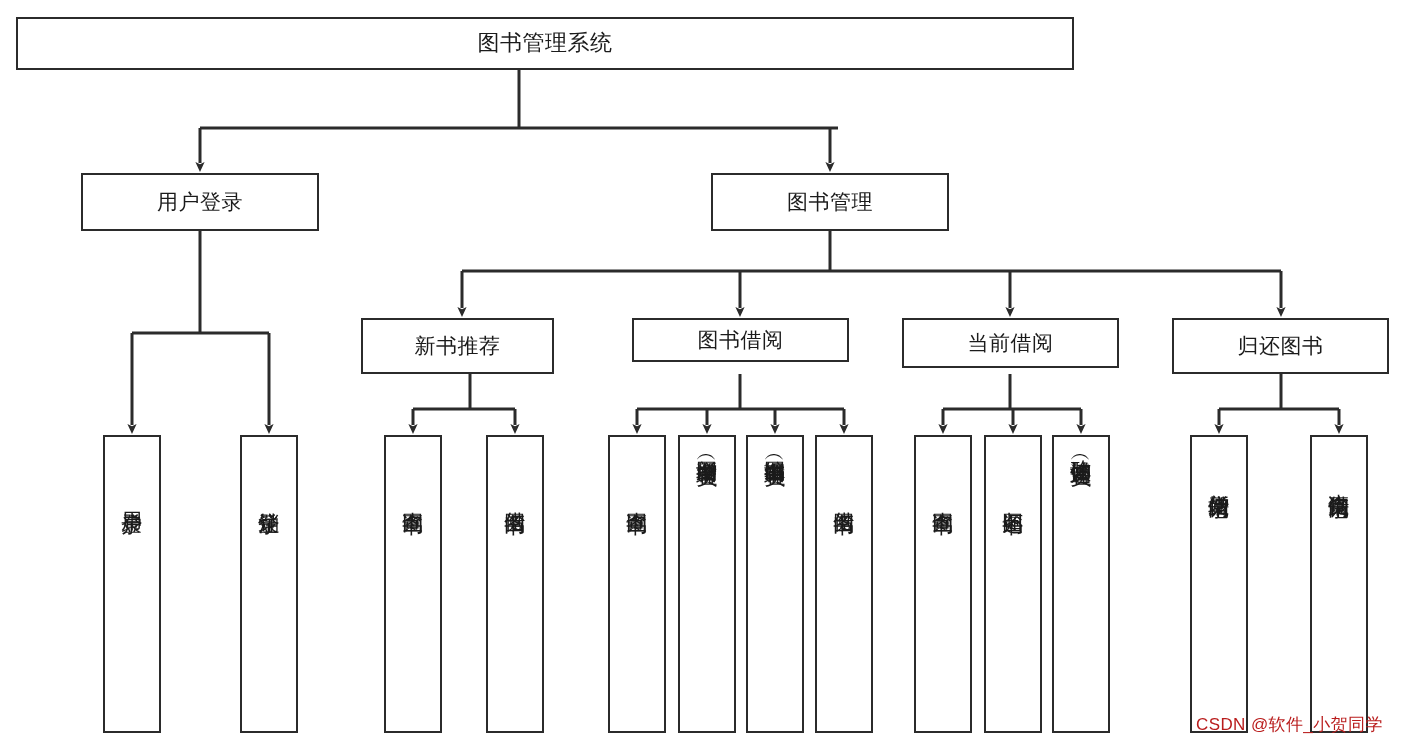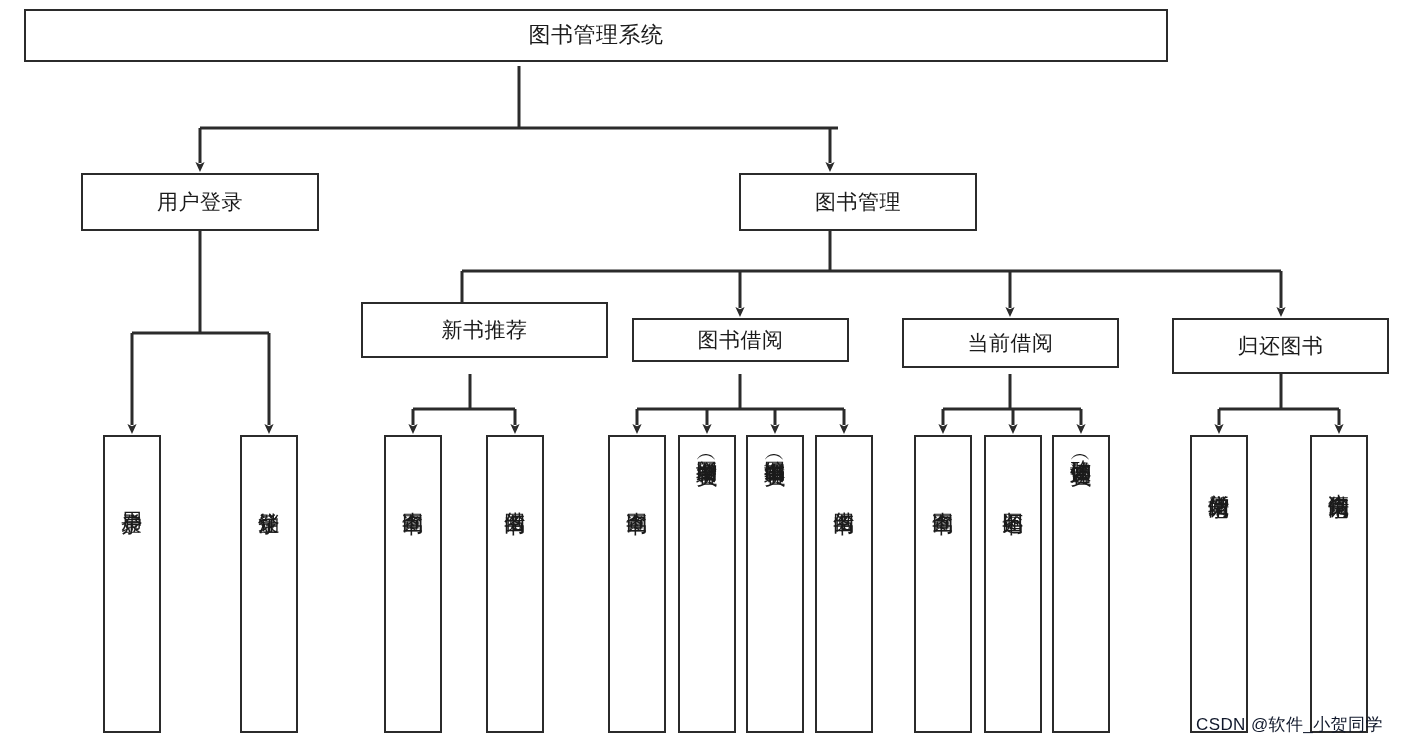--- a/index.html
+++ b/index.html
@@ -62,21 +62,21 @@
     max-height: 292px;
   }
   .node.leaf.center .lbl {
     margin-top: 52px;
   }
   .node.leaf.center2 .lbl {
     margin-top: 34px;
   }
   .watermark {
     position: absolute;
-    color: #0f172a;
+    color: #b91c1c;
     font-size: 17px;
     white-space: nowrap;
     letter-spacing: 0.4px;
   }
 </style>
 </head>
 <body>
 
 <div id="canvas">
 
@@ -123,32 +123,32 @@
       <path d="M1013,409 L1013,425" marker-end="url(#arw)"></path>
       <path d="M1081,409 L1081,425" marker-end="url(#arw)"></path>
 
       <path d="M1281,374 L1281,409"></path>
       <path d="M1219,409 L1339,409"></path>
       <path d="M1219,409 L1219,425" marker-end="url(#arw)"></path>
       <path d="M1339,409 L1339,425" marker-end="url(#arw)"></path>
     </g>
   </svg>
 
-  <div class="node horiz root" style="left:16px; top:9px; width:1144px; height:53px;margin-left:8px;">
+  <div class="node horiz root" style="left:16px; top:17px; width:1058px; height:53px;">
     <span class="lbl">图书管理系统</span>
   </div>
 
   <div class="node horiz" style="left:81px; top:173px; width:238px; height:58px;">
     <span class="lbl">用户登录</span>
   </div>
-  <div class="node horiz" style="left:711px; top:173px; width:238px; height:58px;margin-left:28px;">
+  <div class="node horiz" style="left:711px; top:173px; width:238px; height:58px;">
     <span class="lbl">图书管理</span>
   </div>
 
-  <div class="node horiz" style="left:361px; top:302px; width:247px; height:56px;">
+  <div class="node horiz" style="left:361px; top:318px; width:193px; height:56px;">
     <span class="lbl">新书推荐</span>
   </div>
   <div class="node horiz" style="left:632px; top:318px; width:217px; height:44px;">
     <span class="lbl">图书借阅</span>
   </div>
   <div class="node horiz" style="left:902px; top:318px; width:217px; height:50px;">
     <span class="lbl">当前借阅</span>
   </div>
   <div class="node horiz" style="left:1172px; top:318px; width:217px; height:56px;">
     <span class="lbl">归还图书</span>

